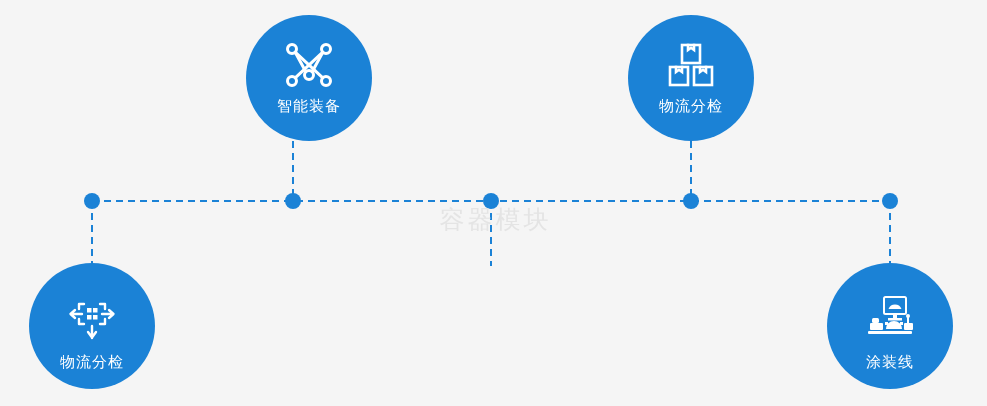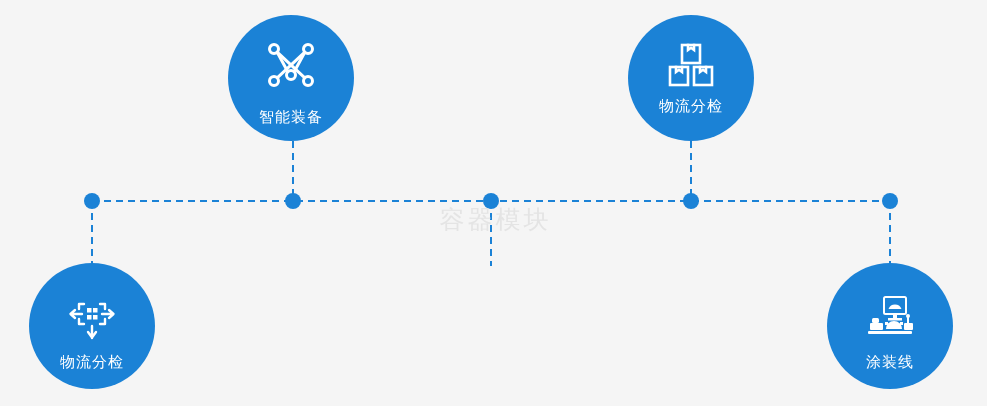--- a/index.html
+++ b/index.html
@@ -85,21 +85,21 @@
 
     <circle cx="92" cy="201" r="8" fill="#1b82d6"></circle>
     <circle cx="293" cy="201" r="8" fill="#1b82d6"></circle>
     <circle cx="491" cy="201" r="8" fill="#1b82d6"></circle>
     <circle cx="691" cy="201" r="8" fill="#1b82d6"></circle>
     <circle cx="890" cy="201" r="8" fill="#1b82d6"></circle>
   </svg>
 
   <div class="watermark">容器模块</div>
 
-  <div class="node top" style="left:228px; top:15px;gap:11px;">
+  <div class="node top" style="left:246px; top:15px;">
     <span class="node-icon">
       <svg viewBox="0 0 48 48" width="48" height="48" xmlns="http://www.w3.org/2000/svg" fill="none" stroke="#ffffff" stroke-width="3" stroke-linecap="round">
         <circle cx="7" cy="8" r="4.5"></circle>
         <circle cx="41" cy="8" r="4.5"></circle>
         <circle cx="7" cy="40" r="4.5"></circle>
         <circle cx="41" cy="40" r="4.5"></circle>
         <circle cx="24" cy="34" r="4.5"></circle>
         <path d="M10.2 11.2 L20.8 30.8"></path>
         <path d="M37.8 11.2 L27.2 30.8"></path>
         <path d="M10.2 36.8 L37.8 11.2"></path>

